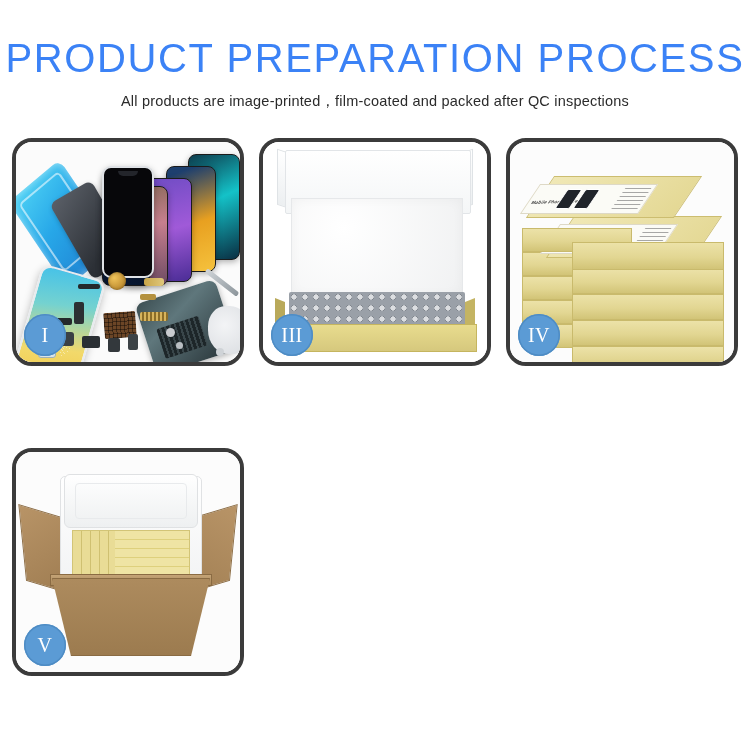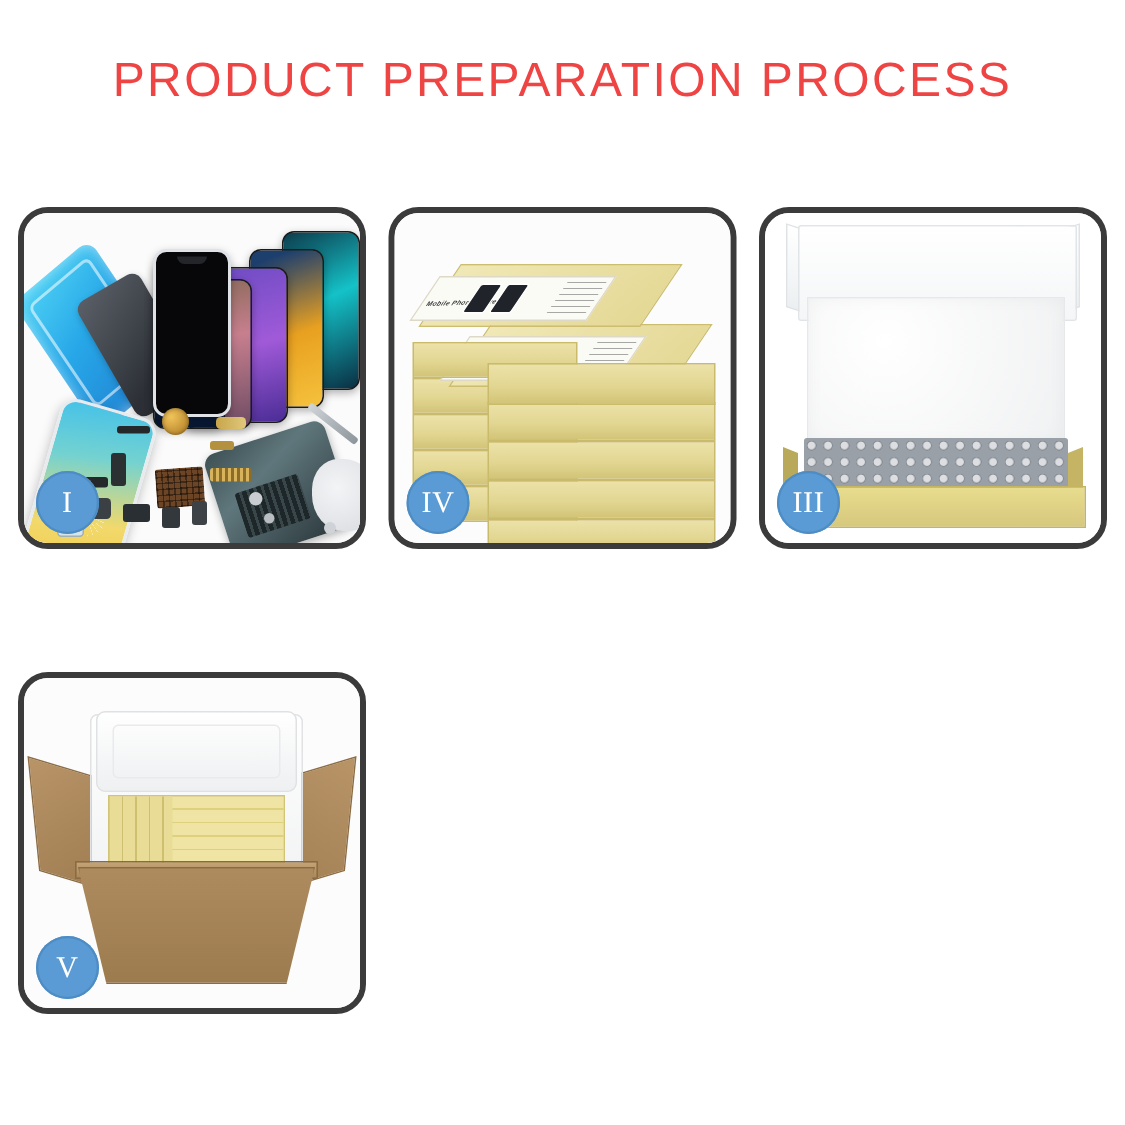--- a/index.html
+++ b/index.html
@@ -15,24 +15,24 @@
     color: #111;
     position: relative;
   }
 
   
   .header {
     text-align: center;
     padding-top: 36px;
   }
   .page-title {
-    font-size: 32px;
+    font-size: 40px;
     font-weight: 400;
     letter-spacing: 1.6px;
-    color: #ef4444;
+    color: #3b82f6;
     line-height: 1.1;
     margin: 0;
     white-space: nowrap;
   }
   .page-subtitle {
     font-size: 14.5px;
     font-weight: 400;
     color: #2b2b2b;
     margin-top: 12px;
     letter-spacing: 0.2px;
@@ -465,20 +465,21 @@
     width: 18px; height: 20px;
     background: #a8864f; opacity: .6;
     transform: skewY(16deg);
   }
 </style>
 </head>
 <body>
 
 <div class="header">
   <div class="page-title">PRODUCT PREPARATION PROCESS</div>
+  <div class="page-subtitle">All products are image-printed，film-coated and packed after QC inspections</div>
 </div>
 
 <div class="grid">
 
   <div class="panel">
     <div class="stage p1">
       <div class="adhesive"></div>
       <div class="backpanel"></div>
       <div class="fan">
         <div class="ph ph5"></div>
@@ -507,73 +508,73 @@
       <div class="part pk"></div>
       <div class="part pl"></div>
       <div class="part pm"></div>
       <div class="part pn"></div>
     </div>
     <div class="badge">I</div>
   </div>
 
 
   <div class="panel">
-    <div class="stage">
-      <div class="stack">
-
-        <div class="kbox" style="left:6px;  top:96px;  width:108px; height:22px;"></div>
-        <div class="kbox" style="left:6px;  top:120px; width:108px; height:22px;"></div>
-        <div class="kbox" style="left:6px;  top:144px; width:108px; height:22px;"></div>
-        <div class="kbox" style="left:6px;  top:168px; width:108px; height:22px;"></div>
-
-        <div class="kbox" style="left:56px; top:112px; width:150px; height:24px;"></div>
-        <div class="kbox" style="left:56px; top:138px; width:150px; height:24px;"></div>
-        <div class="kbox" style="left:56px; top:164px; width:150px; height:24px;"></div>
-        <div class="kbox" style="left:56px; top:190px; width:150px; height:22px;"></div>
-
-        <div class="kb-top" style="left:44px; top:60px; width:146px; height:40px;"></div>
-        <div class="kb-label" style="left:34px; top:68px; width:116px; height:28px; transform:skew(-34deg) rotate(0deg);">
-          <div class="lbl-text">Mobile Phone Spare Parts</div>
-          <div class="lbl-ph" style="left:30px;"></div>
-          <div class="lbl-ph" style="left:48px;"></div>
-          <div class="lbl-list"></div>
-        </div>
-
-        <div class="kb-top" style="left:24px; top:20px; width:146px; height:40px;"></div>
-        <div class="kb-label" style="left:14px; top:28px; width:116px; height:28px; transform:skew(-34deg) rotate(0deg);">
-          <div class="lbl-text">Mobile Phone Spare Parts</div>
-          <div class="lbl-ph" style="left:30px;"></div>
-          <div class="lbl-ph" style="left:48px;"></div>
-          <div class="lbl-list"></div>
-        </div>
-
-        <div class="kbox" style="left:6px;  top:72px;  width:108px; height:22px;"></div>
-        <div class="kbox" style="left:56px; top:86px;  width:150px; height:26px;"></div>
-      </div>
-    </div>
-    <div class="badge">IV</div>
-  </div>
-
-  <div class="panel">
     <div class="stage p3stage">
       <div class="lidflapL"></div>
       <div class="lidflapR"></div>
       <div class="boxlid"></div>
       <div class="foamsheet"></div>
       <div class="boxbase"></div>
       <div class="boxsideL"></div>
       <div class="boxsideR"></div>
       <div class="greybubble"></div>
       <div class="boxfront"></div>
     </div>
     <div class="badge">III</div>
   </div>
 
   <div class="panel">
     <div class="stage">
+      <div class="stack">
+
+        <div class="kbox" style="left:6px;  top:96px;  width:108px; height:22px;"></div>
+        <div class="kbox" style="left:6px;  top:120px; width:108px; height:22px;"></div>
+        <div class="kbox" style="left:6px;  top:144px; width:108px; height:22px;"></div>
+        <div class="kbox" style="left:6px;  top:168px; width:108px; height:22px;"></div>
+
+        <div class="kbox" style="left:56px; top:112px; width:150px; height:24px;"></div>
+        <div class="kbox" style="left:56px; top:138px; width:150px; height:24px;"></div>
+        <div class="kbox" style="left:56px; top:164px; width:150px; height:24px;"></div>
+        <div class="kbox" style="left:56px; top:190px; width:150px; height:22px;"></div>
+
+        <div class="kb-top" style="left:44px; top:60px; width:146px; height:40px;"></div>
+        <div class="kb-label" style="left:34px; top:68px; width:116px; height:28px; transform:skew(-34deg) rotate(0deg);">
+          <div class="lbl-text">Mobile Phone Spare Parts</div>
+          <div class="lbl-ph" style="left:30px;"></div>
+          <div class="lbl-ph" style="left:48px;"></div>
+          <div class="lbl-list"></div>
+        </div>
+
+        <div class="kb-top" style="left:24px; top:20px; width:146px; height:40px;"></div>
+        <div class="kb-label" style="left:14px; top:28px; width:116px; height:28px; transform:skew(-34deg) rotate(0deg);">
+          <div class="lbl-text">Mobile Phone Spare Parts</div>
+          <div class="lbl-ph" style="left:30px;"></div>
+          <div class="lbl-ph" style="left:48px;"></div>
+          <div class="lbl-list"></div>
+        </div>
+
+        <div class="kbox" style="left:6px;  top:72px;  width:108px; height:22px;"></div>
+        <div class="kbox" style="left:56px; top:86px;  width:150px; height:26px;"></div>
+      </div>
+    </div>
+    <div class="badge">IV</div>
+  </div>
+
+  <div class="panel">
+    <div class="stage">
       <div class="flapL"></div>
       <div class="flapR"></div>
       <div class="foambox"></div>
       <div class="yellowfill"></div>
       <div class="foamlid"></div>
       <div class="cartonrim"></div>
       <div class="cartonbody"></div>
     </div>
     <div class="badge">V</div>
   </div>

